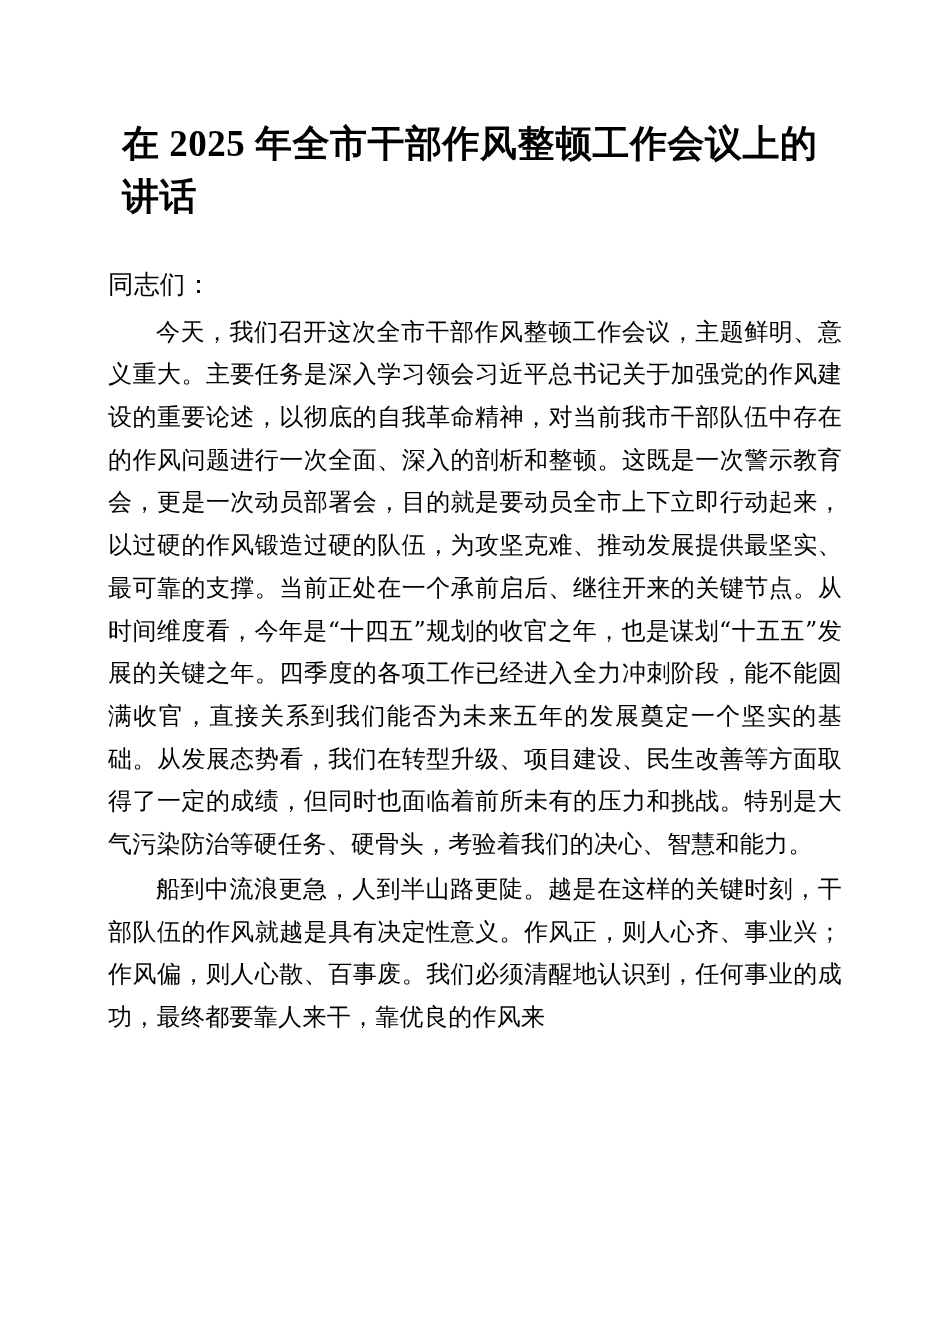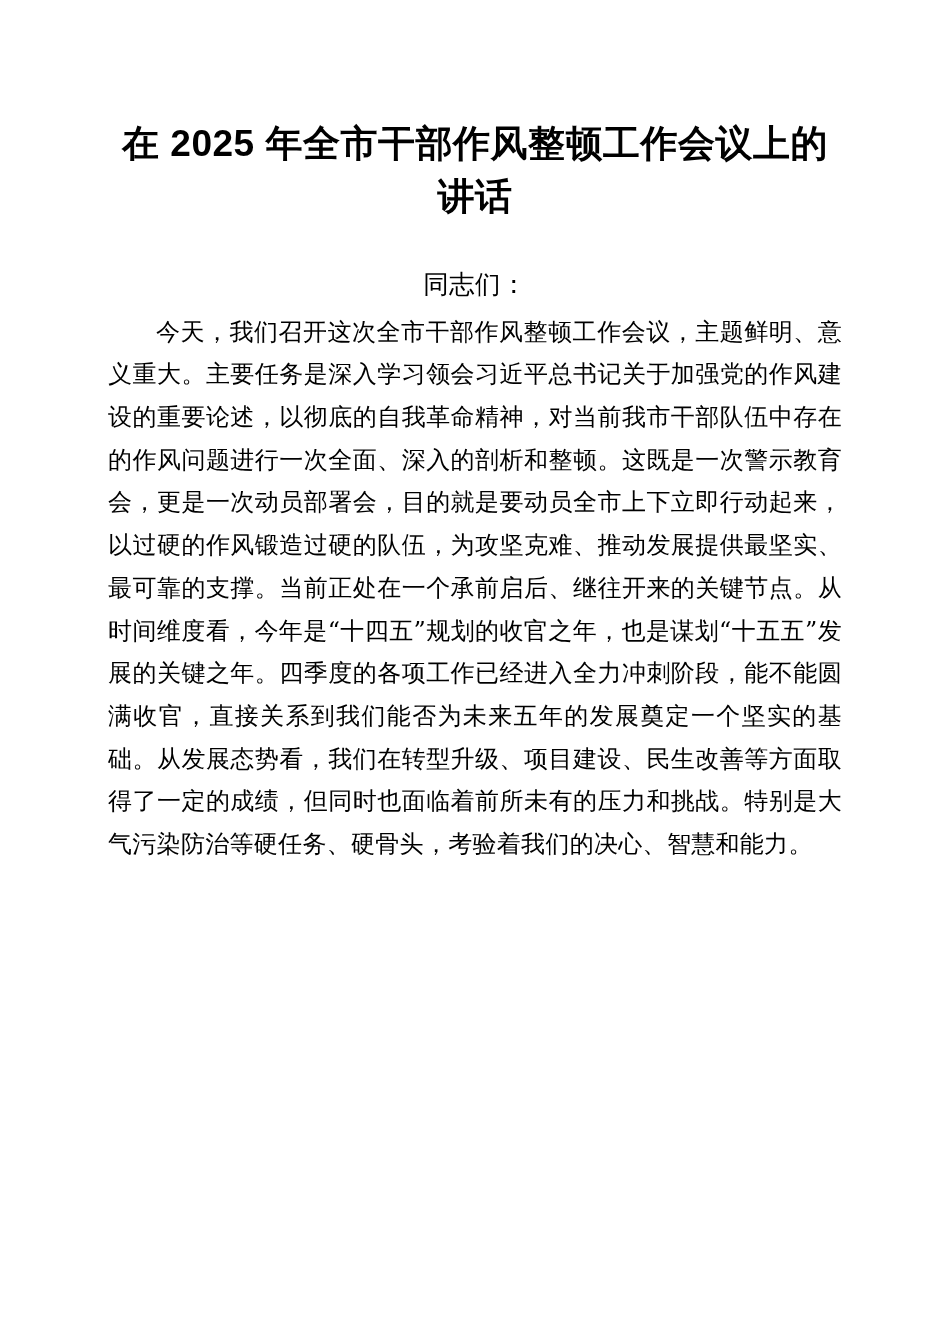--- a/index.html
+++ b/index.html
@@ -13,35 +13,34 @@
     height: 1344px;
     background: #ffffff;
     position: relative;
     box-sizing: border-box;
     padding: 118px 108px 40px 108px;
     font-family: "DejaVu Serif", "Liberation Serif", serif;
     color: #000000;
     overflow: hidden;
   }
   .doc-title {
-    font-family: Liberation Sans, sans-serif;
+    font-family: Liberation Serif, serif;
     font-weight: 700;
     font-size: 37px;
     line-height: 1.42;
-    text-align: center;
+    text-align: left;
     margin: 0 0 42px 0;
     letter-spacing: 0.5px;
     padding: 0 14px;
   }
   .salutation {
     font-size: 25.5px;
     line-height: 1.55;
     margin: 0 0 6px 0;
     letter-spacing: 0.4px;
-    text-align: center;
   }
   .body-para {
     font-size: 24px;
     line-height: 1.78;
     margin: 0 0 2px 0;
     text-align: justify;
     text-justify: inter-ideograph;
     text-indent: 2em;
     letter-spacing: 0.3px;
   }
@@ -50,14 +49,15 @@
 <body>
 
 <div class="page">
 
   <h1 class="doc-title">在 2025 年全市干部作风整顿工作会议上的讲话</h1>
 
   <p class="salutation">同志们：</p>
 
   <p class="body-para">今天，我们召开这次全市干部作风整顿工作会议，主题鲜明、意义重大。主要任务是深入学习领会习近平总书记关于加强党的作风建设的重要论述，以彻底的自我革命精神，对当前我市干部队伍中存在的作风问题进行一次全面、深入的剖析和整顿。这既是一次警示教育会，更是一次动员部署会，目的就是要动员全市上下立即行动起来，以过硬的作风锻造过硬的队伍，为攻坚克难、推动发展提供最坚实、最可靠的支撑。当前正处在一个承前启后、继往开来的关键节点。从时间维度看，今年是“十四五”规划的收官之年，也是谋划“十五五”发展的关键之年。四季度的各项工作已经进入全力冲刺阶段，能不能圆满收官，直接关系到我们能否为未来五年的发展奠定一个坚实的基础。从发展态势看，我们在转型升级、项目建设、民生改善等方面取得了一定的成绩，但同时也面临着前所未有的压力和挑战。特别是大气污染防治等硬任务、硬骨头，考验着我们的决心、智慧和能力。</p>
 
+  <p class="body-para">船到中流浪更急，人到半山路更陡。越是在这样的关键时刻，干部队伍的作风就越是具有决定性意义。作风正，则人心齐、事业兴；作风偏，则人心散、百事废。我们必须清醒地认识到，任何事业的成功，最终都要靠人来干，靠优良的作风来</p>
 
 </div>
 
 </body></html>

